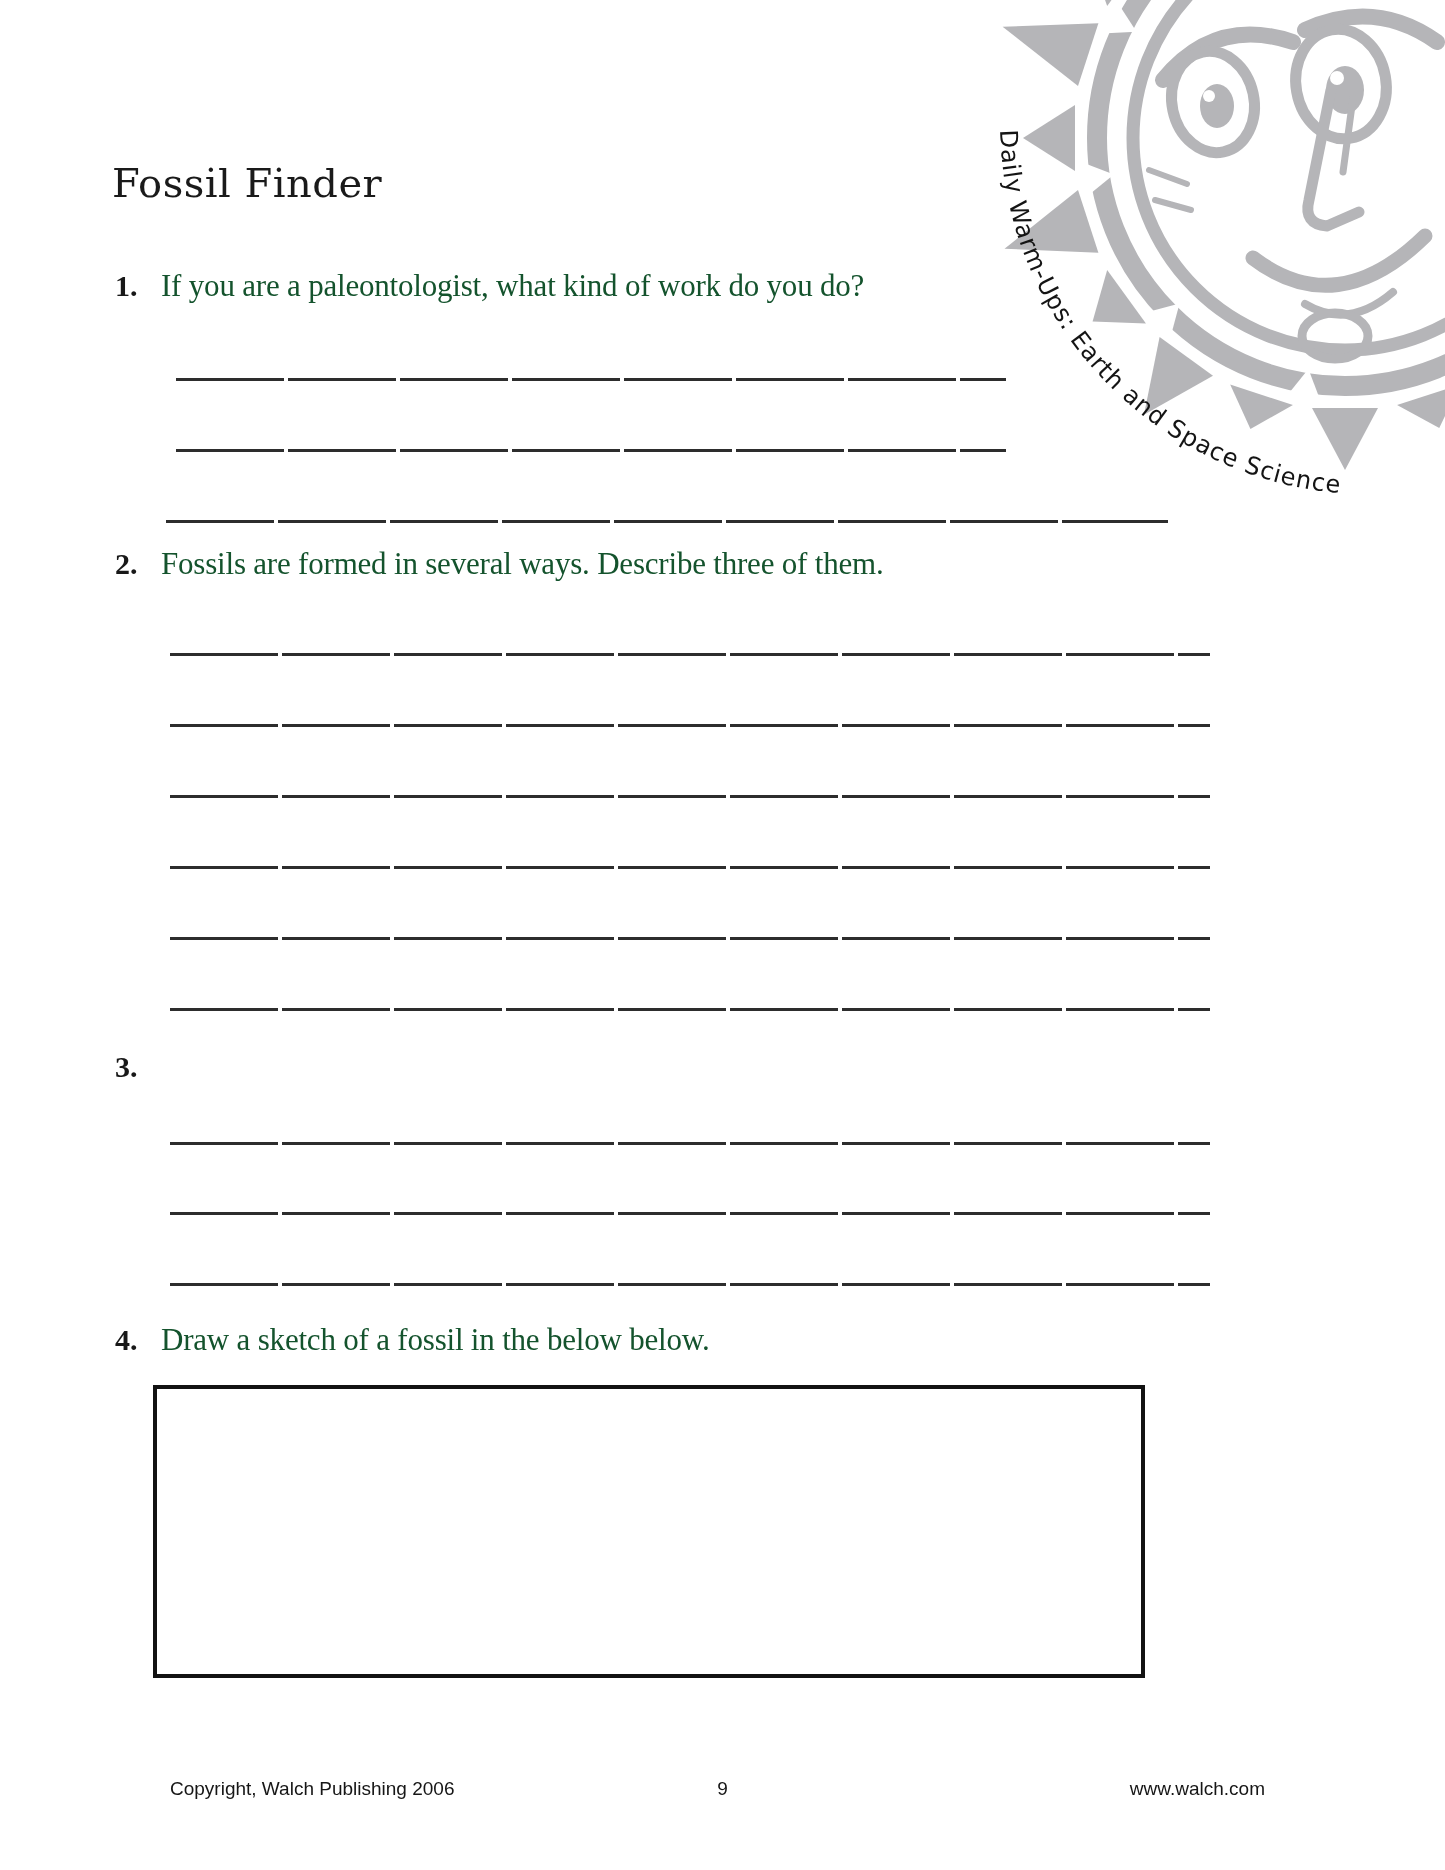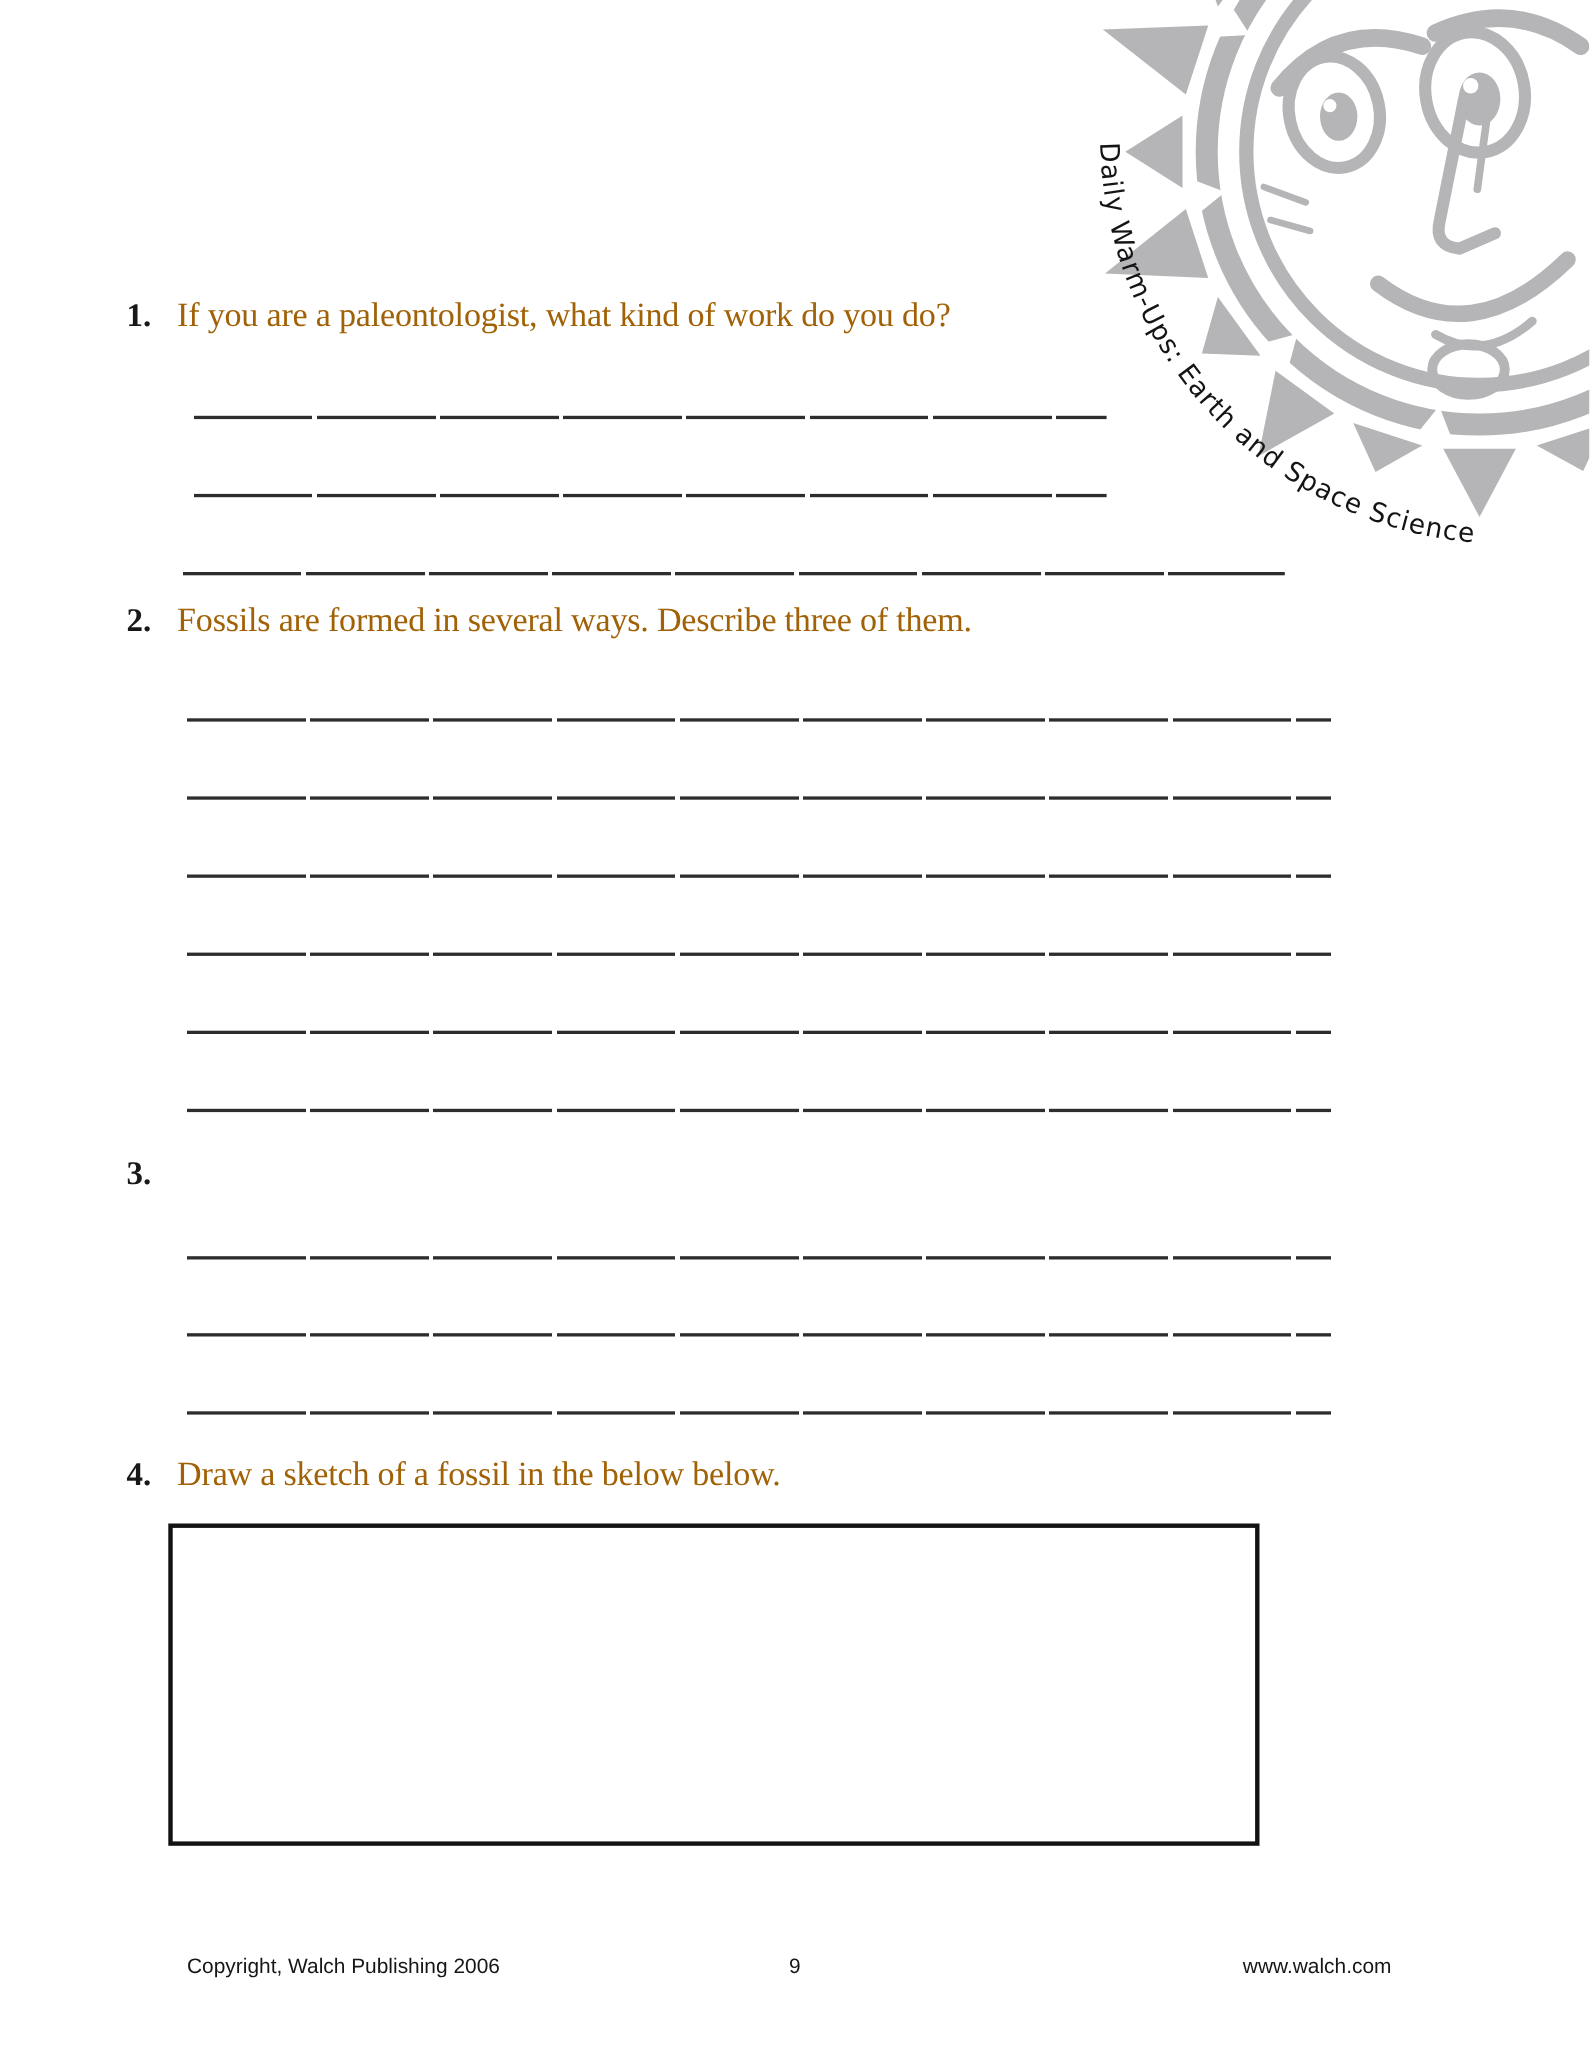--- a/index.html
+++ b/index.html
@@ -11,21 +11,21 @@
   
   .title {
     position:absolute; left:112px; top:160px;
     font-family:"DejaVu Serif", serif; font-size:40px; letter-spacing:0.5px;
     color:#1a1a1a;
   }
 
   
   .q { position:absolute; display:flex; align-items:baseline; }
   .qnum  { font-weight:bold; font-size:30px; flex:0 0 46px; color:#181818; }
-  .qtext { font-size:31px; letter-spacing:-0.2px; color:#a16207; white-space:nowrap; }
+  .qtext { font-size:31px; letter-spacing:-0.2px; color:#14532d; white-space:nowrap; }
 
   
   .ansline {
     position:absolute; height:3px;
     background:repeating-linear-gradient(90deg,#2d2d2d 0 108px, rgba(0,0,0,0) 108px 112px);
   }
 
   
   .sketch-box {
     position:absolute; left:153px; top:1385px; width:984px; height:285px;
@@ -116,20 +116,21 @@
         <ellipse cx="-10" cy="198" rx="33" ry="23" stroke-width="9"></ellipse>
       </g>
     </g>
 
     <path id="wmArc" d="M 1000 126 A 372 372 0 0 0 1352 494" fill="none"></path>
     <text font-family="DejaVu Sans, sans-serif" font-size="24.5" letter-spacing="1" fill="#141414" textLength="545" lengthAdjust="spacingAndGlyphs">
       <textPath href="#wmArc" startOffset="4">Daily Warm-Ups: Earth and Space Science</textPath>
     </text>
   </svg>
 
+  <div class="title">Fossil Finder</div>
 
   <div class="q" style="left:115px; top:268px;">
     <span class="qnum">1.</span>
     <span class="qtext">If you are a paleontologist, what kind of work do you do?</span>
   </div>
   <div class="ansline" style="left:176px; top:378px; width:830px;"></div>
   <div class="ansline" style="left:176px; top:449px; width:830px;"></div>
   <div class="ansline" style="left:166px; top:520px; width:1002px;"></div>
 
   <div class="q" style="left:115px; top:546px;">

